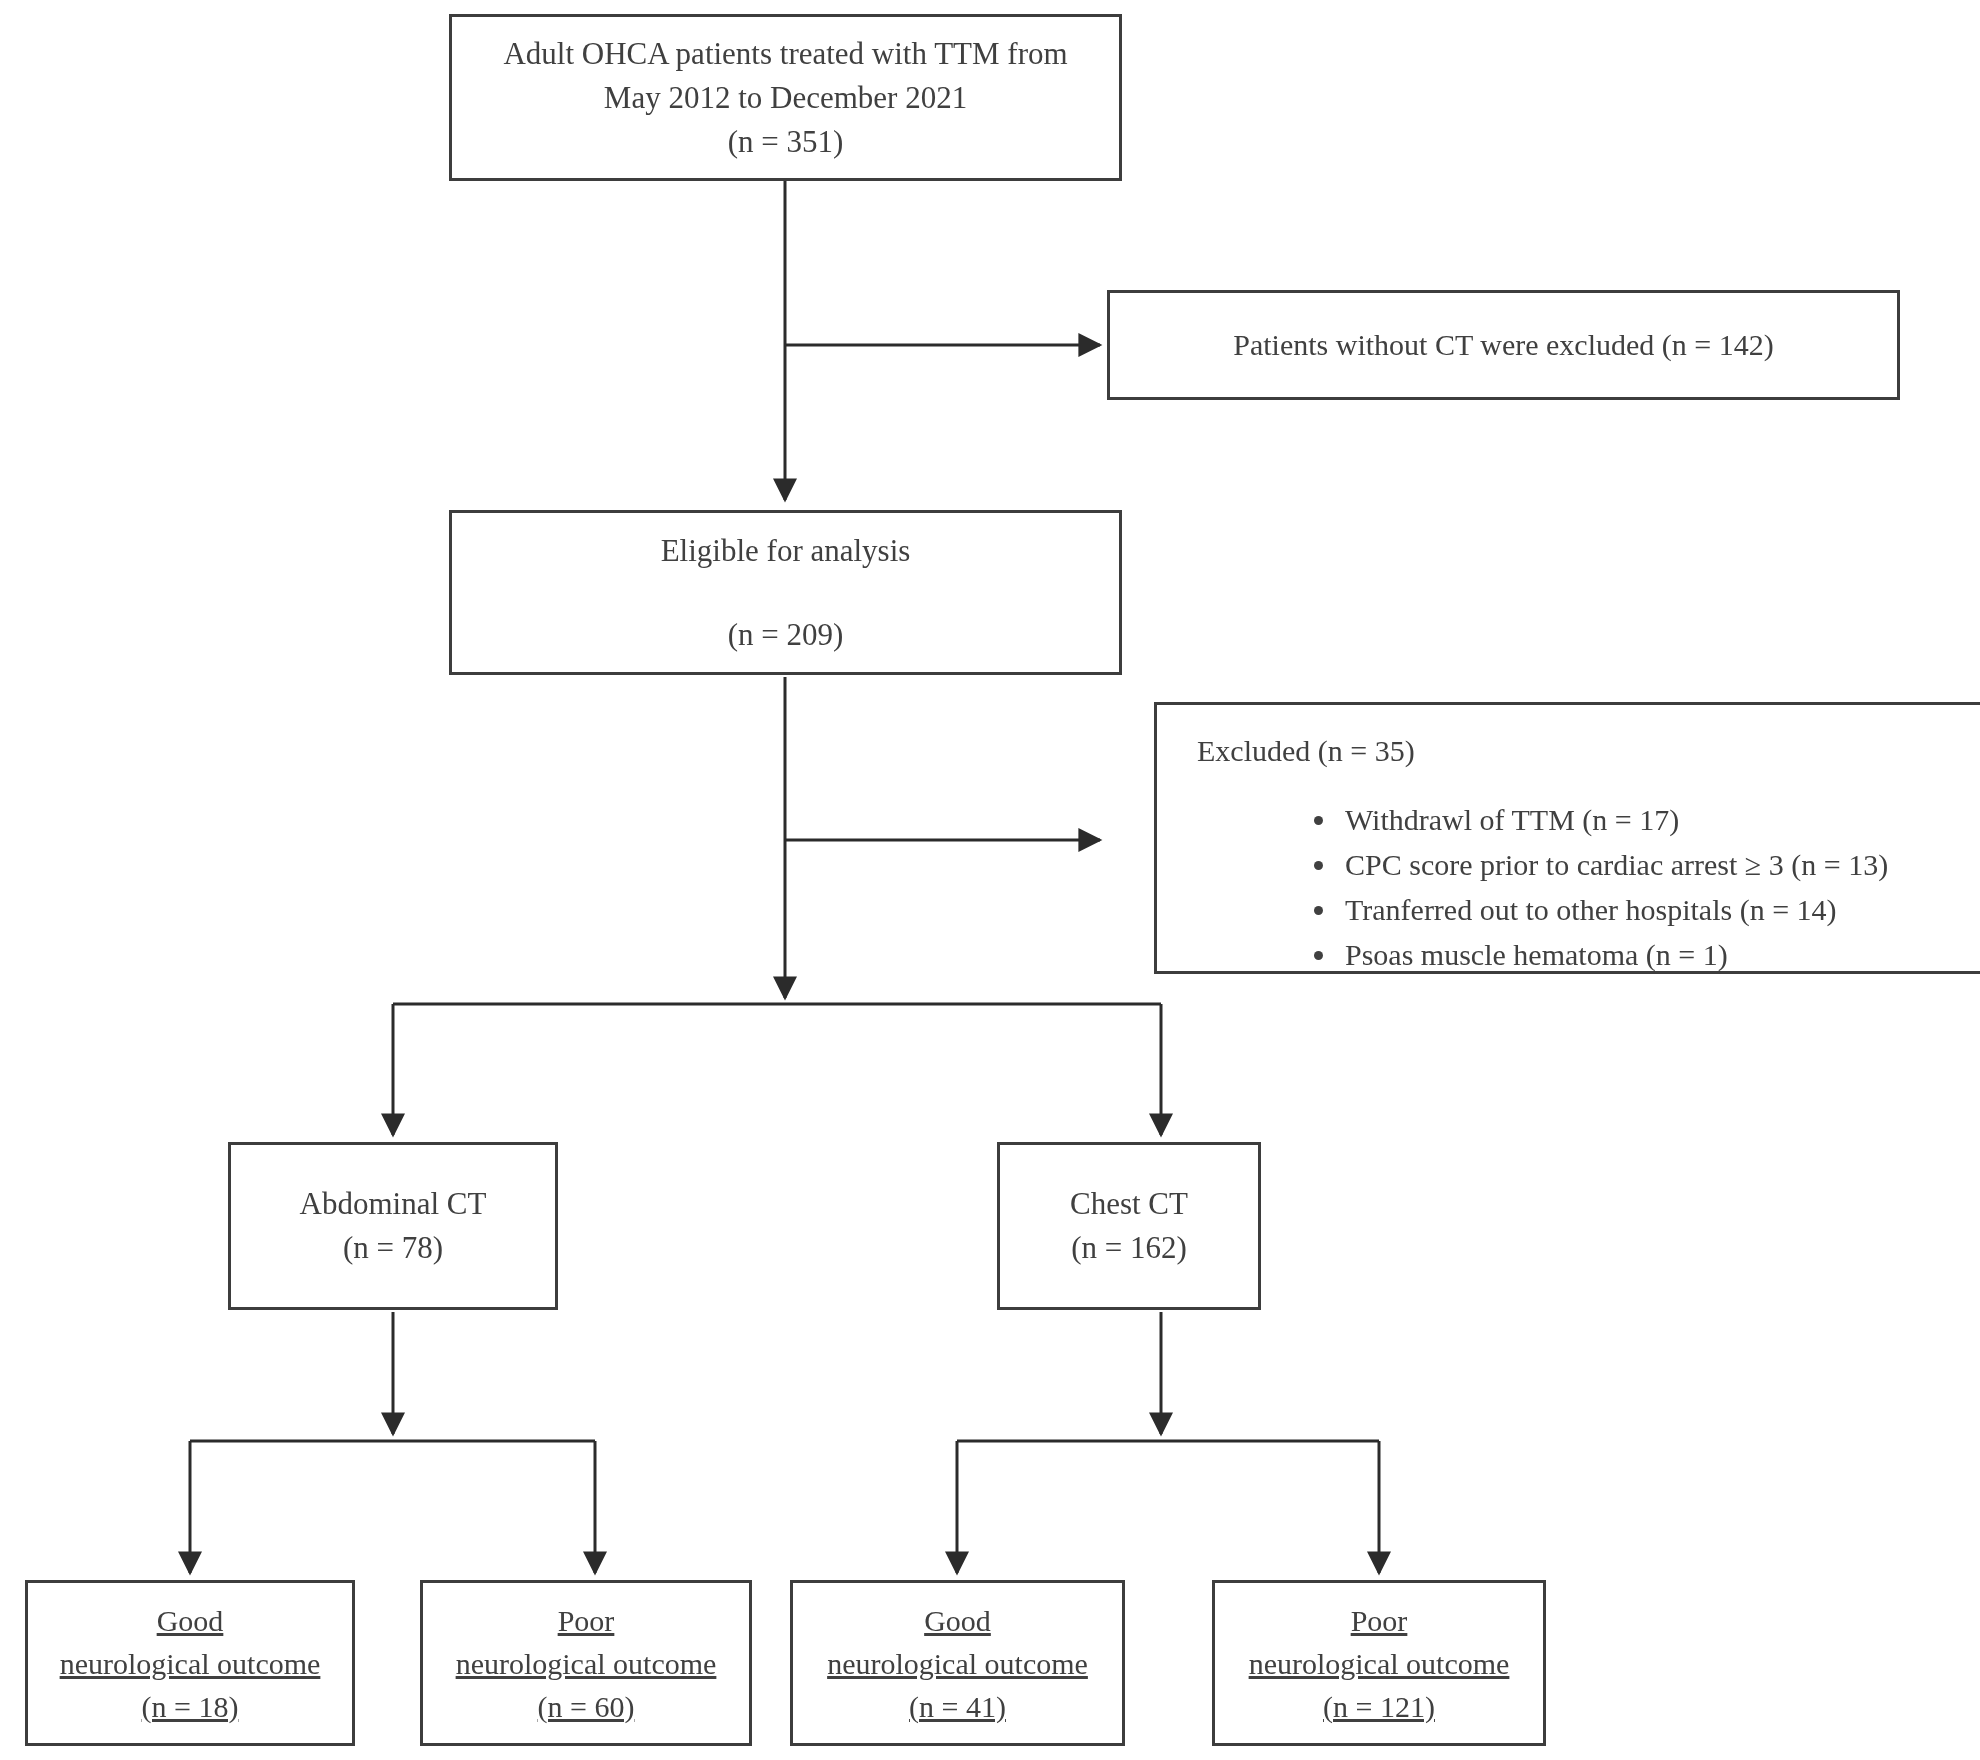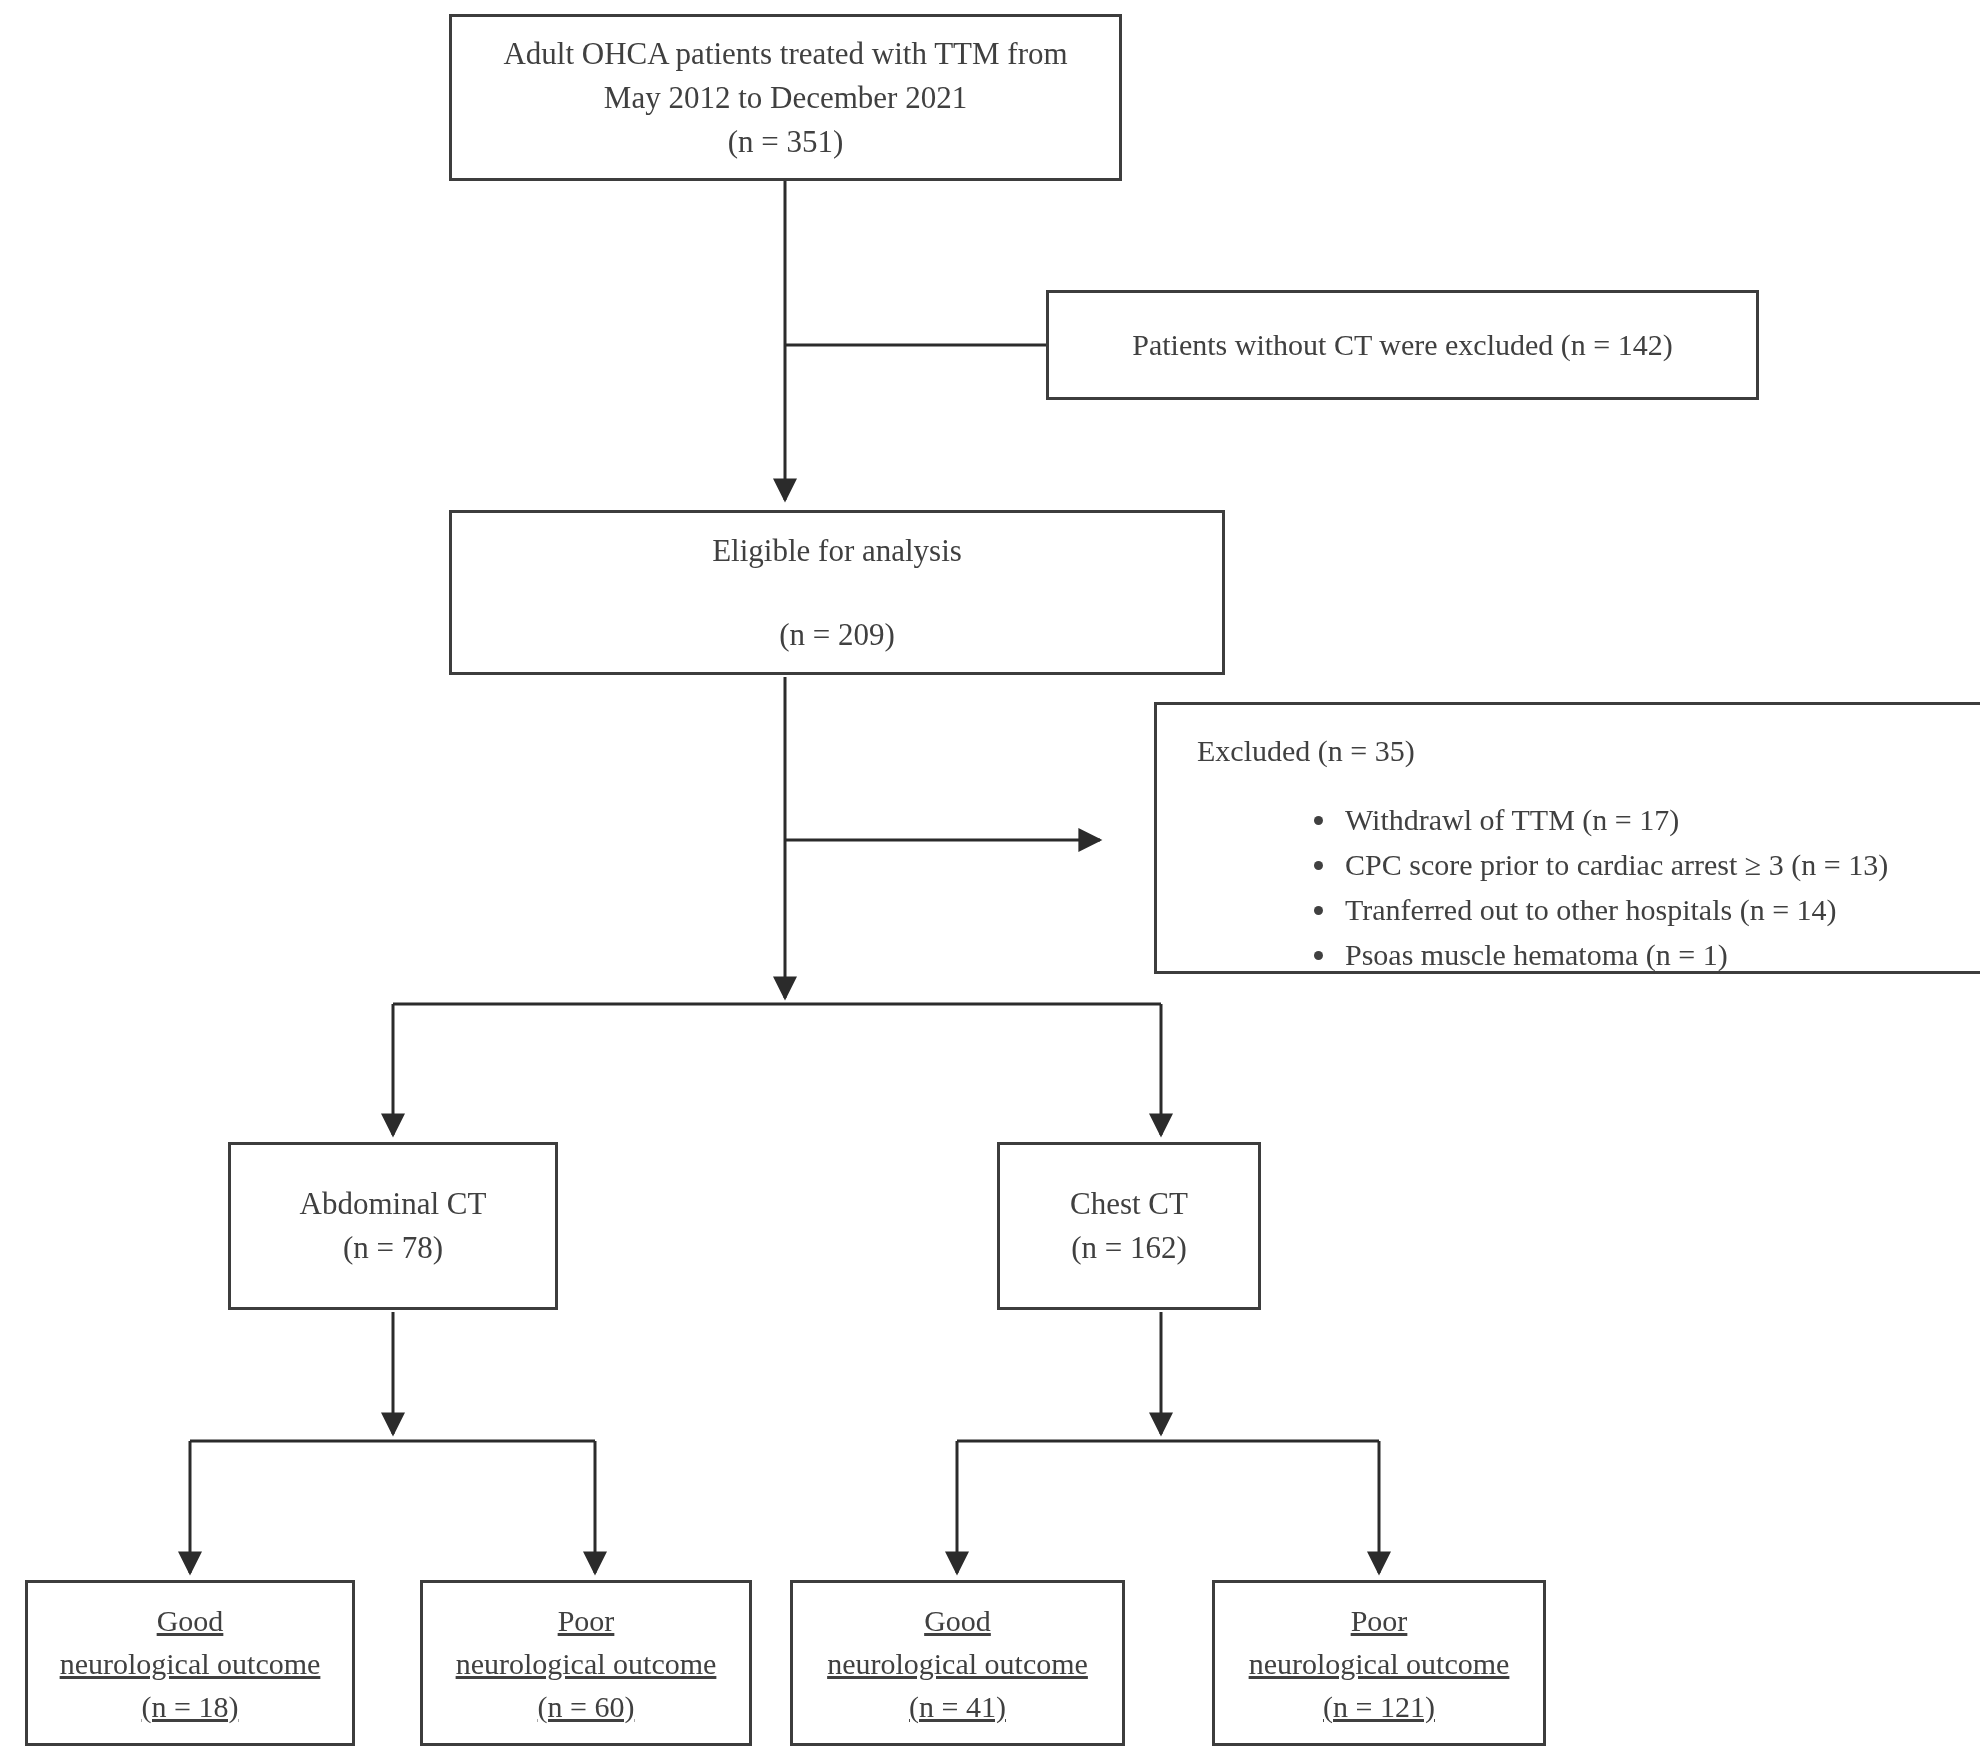--- a/index.html
+++ b/index.html
@@ -31,22 +31,22 @@
     display: flex;
     flex-direction: column;
     align-items: center;
     justify-content: center;
     text-align: center;
     font-size: 31px;
     line-height: 44px;
   }
   .box .line { display: block; }
   #top-box       { left: 449px;  top: 14px;   width: 673px; height: 167px; }
-  #noct-box      { left: 1046px; top: 290px;  width: 713px; height: 110px; font-size: 30px; }
-  #eligible-box  { left: 449px;  top: 510px;  width: 776px; height: 165px; gap: 40px; }
+  #noct-box      { left: 1107px; top: 290px;  width: 793px; height: 110px; font-size: 30px; }
+  #eligible-box  { left: 449px;  top: 510px;  width: 673px; height: 165px; gap: 40px; }
   #excluded-box  {
     left: 1154px; top: 702px; width: 853px; height: 272px;
     display: block;
     text-align: left;
     padding: 24px 24px 0 40px;
     font-size: 30px;
   }
   #excluded-box .excluded-title { line-height: 42px; }
   #excluded-box ul {
     margin: 24px 0 0 0;

